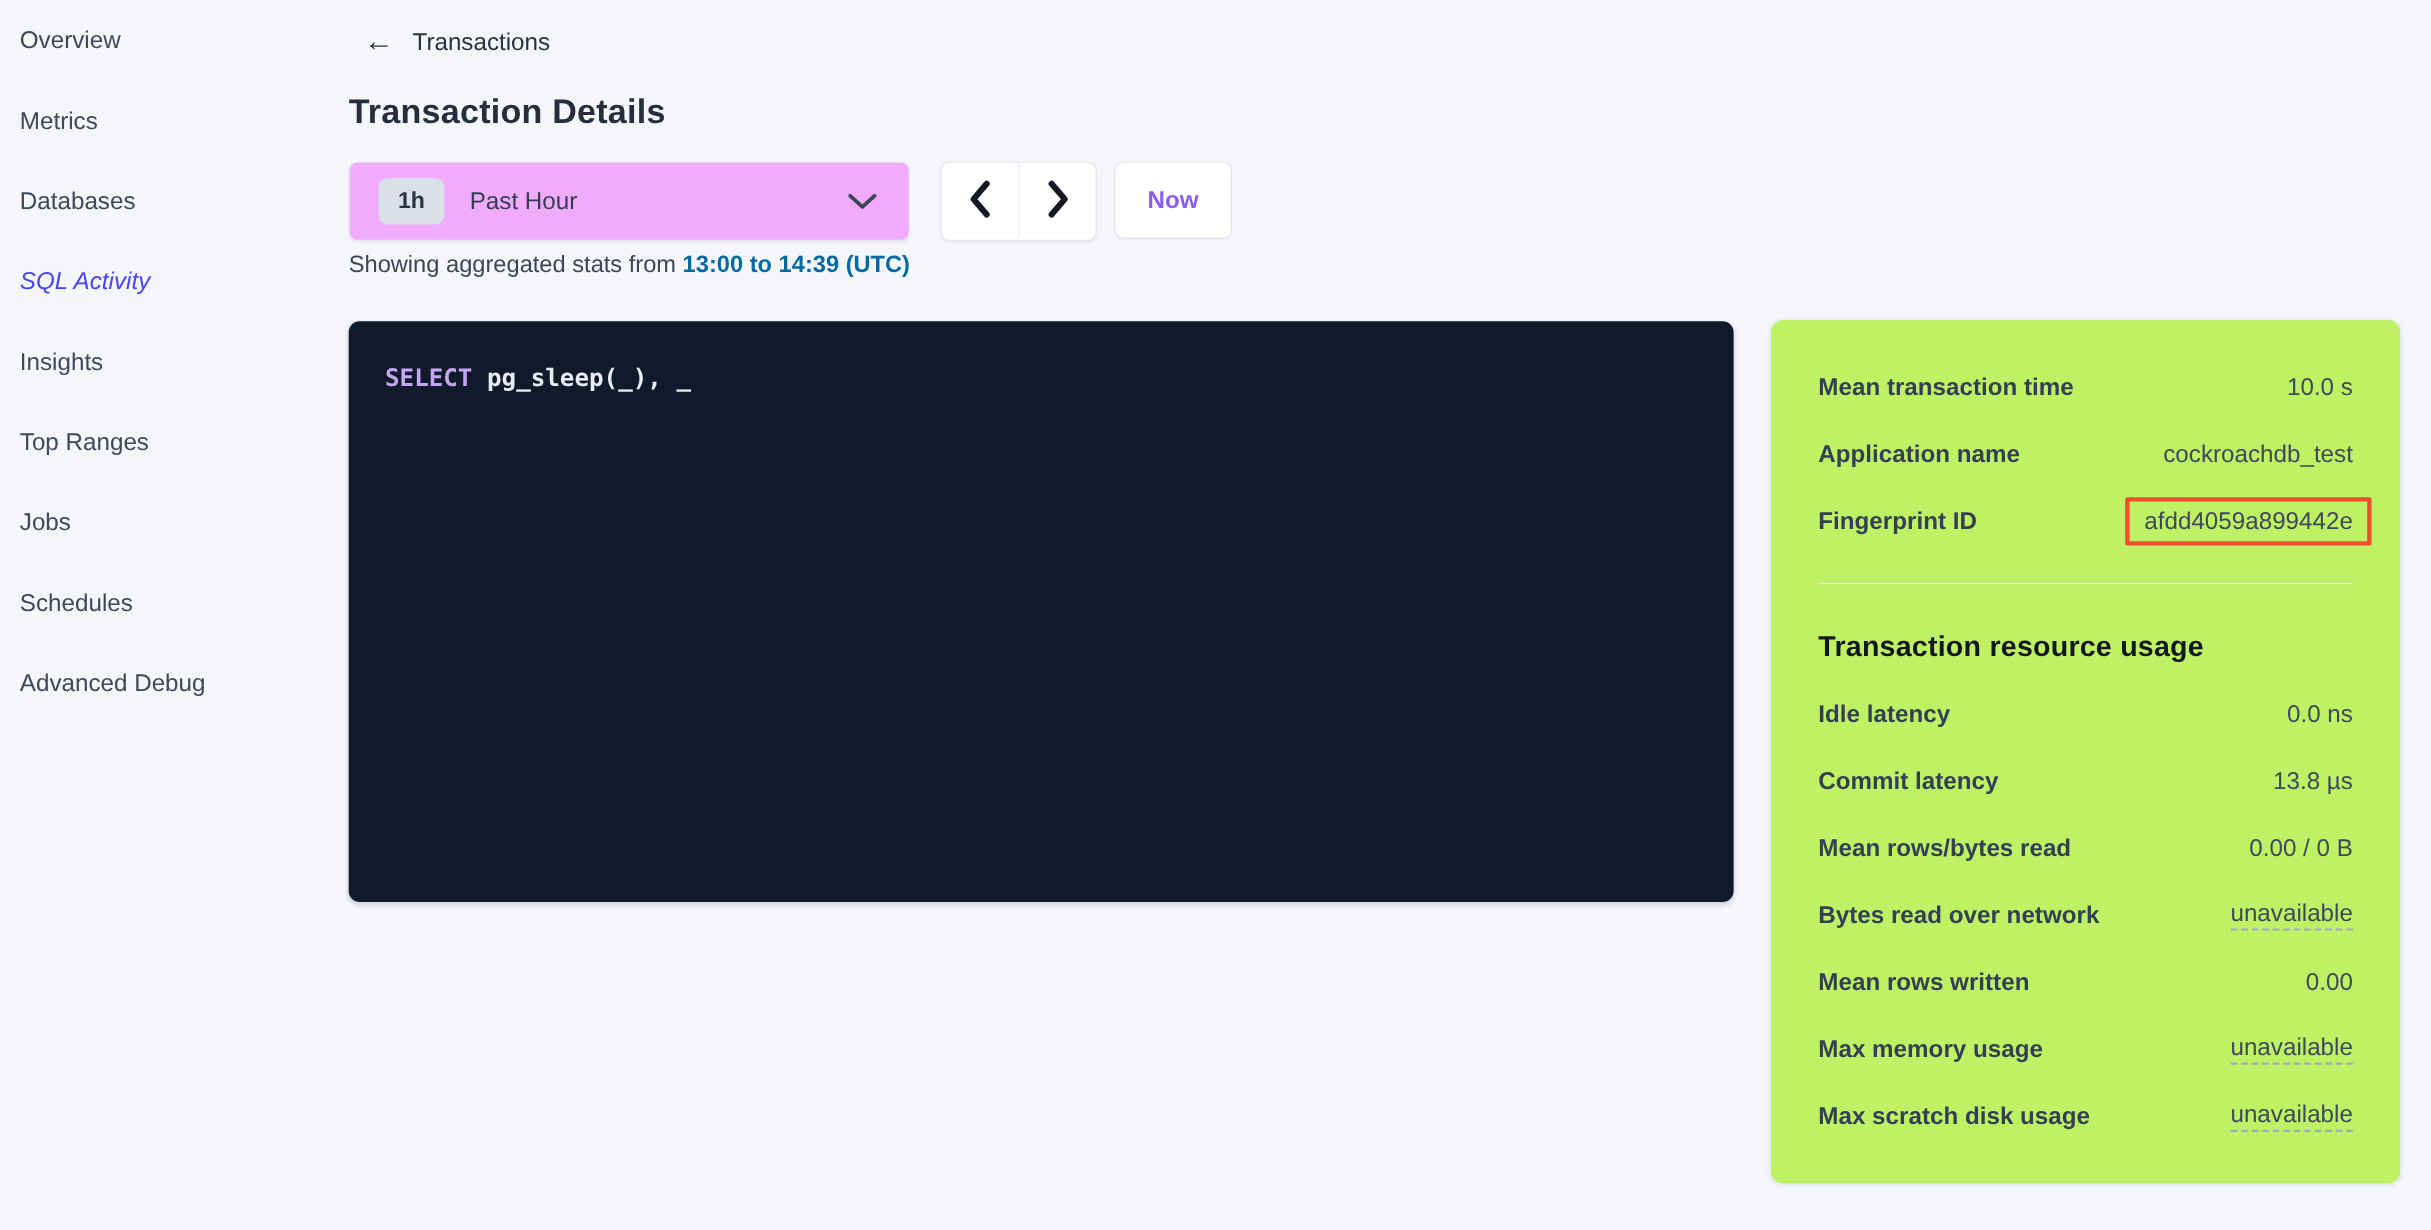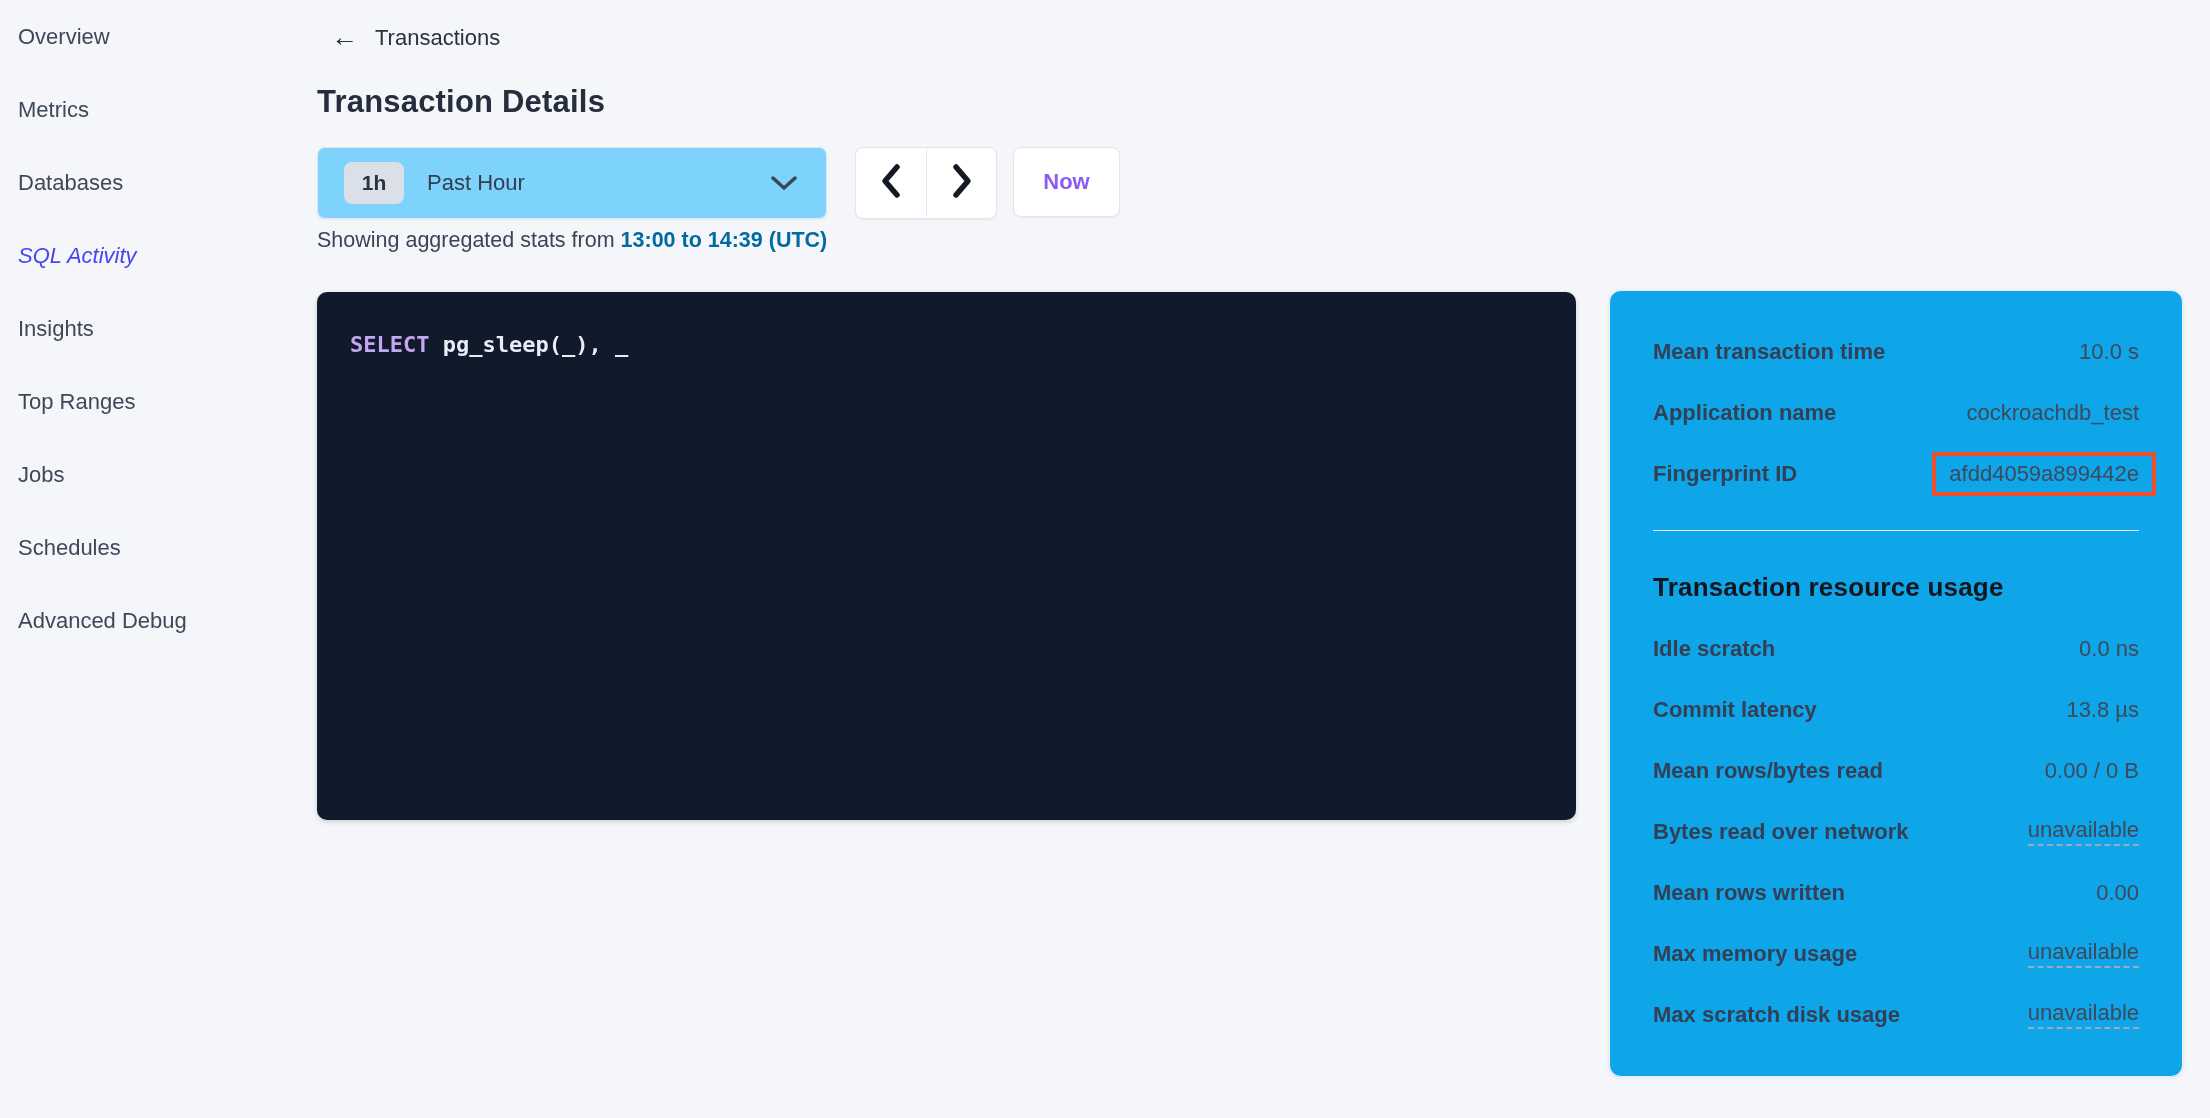--- a/index.html
+++ b/index.html
@@ -14,21 +14,21 @@
   .sidebar-item{height:73px;display:flex;align-items:center;padding-left:18px;
     font-size:22px;color:#3e4858;cursor:pointer;}
   .sidebar-item.active{color:var(--accent-blue,#4845ef);font-style:italic;}
   
   .breadcrumb{position:absolute;left:331px;top:24px;display:flex;align-items:center;gap:17px;
     font-size:22px;color:#29313f;cursor:pointer;}
   .back-icon{font-size:27px;line-height:1;color:#29313f;}
   .page-title{position:absolute;left:317px;top:84px;margin:0;font-size:31px;font-weight:700;
     color:#262e3d;letter-spacing:.2px;}
   
-  .time-dropdown{position:absolute;left:317px;top:147px;width:508px;height:70px;background:#7dd3fc;
+  .time-dropdown{position:absolute;left:317px;top:147px;width:508px;height:70px;background:#f0abfc;
     border:1px solid #e1e5ee;border-radius:8px;display:flex;align-items:center;cursor:pointer;
     box-shadow:0 1px 2px rgba(34,44,66,.05);}
   .time-badge{margin-left:26px;width:60px;height:42px;background:#dbdfe8;border-radius:8px;
     display:flex;align-items:center;justify-content:center;font-size:21px;font-weight:700;color:#2a3342;}
   .time-label{margin-left:23px;font-size:22px;color:#343e50;}
   .caret{position:absolute;right:29px;display:flex;}
   .nav-group{position:absolute;left:855px;top:147px;height:70px;display:flex;background:#fff;
     border:1px solid #e1e5ee;border-radius:8px;box-shadow:0 1px 2px rgba(34,44,66,.05);}
   .nav-btn{width:70px;height:68px;display:flex;align-items:center;justify-content:center;
     background:none;border:none;cursor:pointer;padding:0;}
@@ -40,21 +40,21 @@
   .stats-line strong{color:#0369a1;font-weight:700;}
   
   .code-block{position:absolute;left:317px;top:292px;width:1259px;height:528px;box-sizing:border-box;
     background:var(--code-background,#111a2b);border-radius:10px;padding:40px 33px;
     font-family:"DejaVu Sans Mono","Liberation Mono",monospace;font-size:22px;font-weight:700;
     white-space:pre;box-shadow:0 2px 5px rgba(25,35,55,.18);}
   .kw{color:var(--code-keyword,#c4a7f2);}
   .code-rest{color:#e9ecf4;}
   
   .details-card{position:absolute;left:1609px;top:290px;width:574px;height:787px;box-sizing:border-box;
-    background:#0ea5e9;border:1px solid #e9ecf2;border-radius:12px;padding:30px 43px 0;
+    background:#bef264;border:1px solid #e9ecf2;border-radius:12px;padding:30px 43px 0;
     box-shadow:0 1px 4px rgba(34,44,66,.07);}
   .detail-row{height:61px;display:flex;align-items:center;justify-content:space-between;}
   .detail-label{font-size:22px;font-weight:700;color:#333f55;}
   .detail-value{font-size:22px;color:#3e495c;}
   .detail-row.unavailable .detail-value{border-bottom:2px dashed #9fa9bc;padding-bottom:1px;}
   .detail-row.highlighted .detail-value{border:4px solid var(--highlight-red,#f04f2e);
     padding:5px 13px;margin-right:-17px;border-radius:2px;}
   .divider{height:1px;background:#e8ecf2;margin-top:26px;}
   .resource-heading{margin:25px 0 0;height:62px;display:flex;align-items:center;
     font-size:26px;font-weight:700;color:#12161e;letter-spacing:.2px;}
@@ -155,21 +155,21 @@
           </div>
         </div>
 
       <div class="divider"></div>
 
       <h2 class="resource-heading">Transaction resource usage</h2>
 
       <div class="rows">
 
       <div class="detail-row">
-            <span class="detail-label">Idle scratch</span>
+            <span class="detail-label">Idle latency</span>
             <span class="detail-value">0.0 ns</span>
           </div>
           <div class="detail-row">
             <span class="detail-label">Commit latency</span>
             <span class="detail-value">13.8 µs</span>
           </div>
           <div class="detail-row">
             <span class="detail-label">Mean rows/bytes read</span>
             <span class="detail-value">0.00 / 0 B</span>
           </div>

